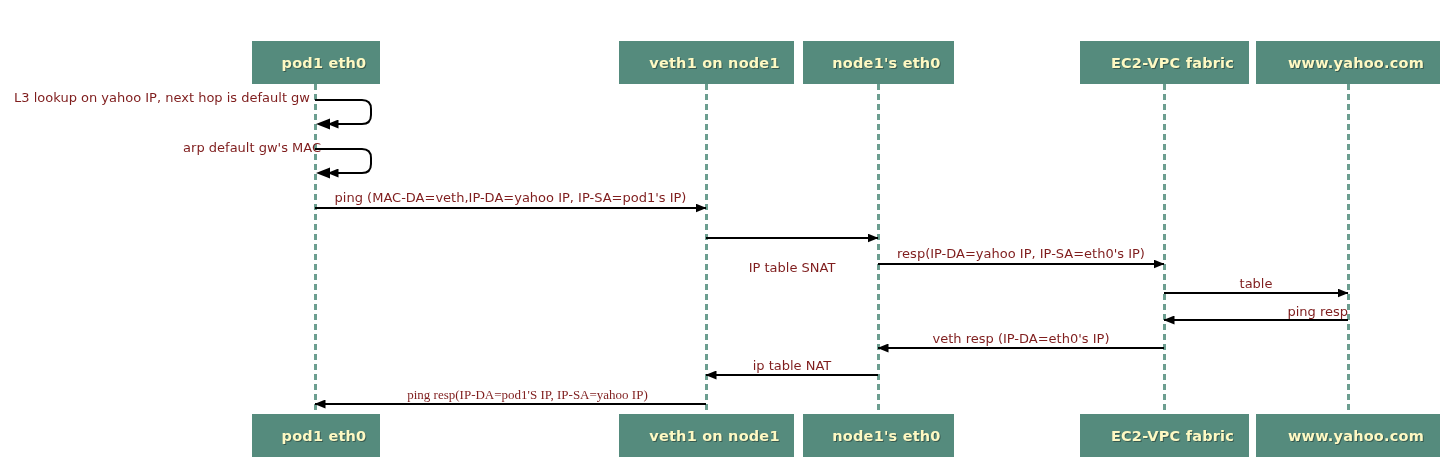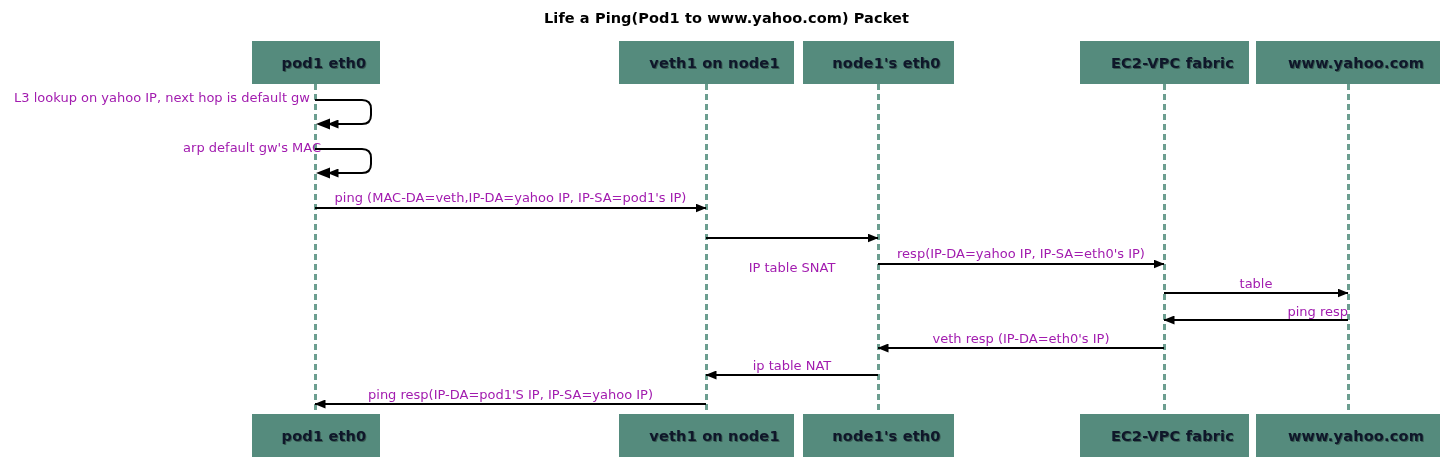--- a/index.html
+++ b/index.html
@@ -32,54 +32,53 @@
     position: absolute;
     width: 3px;
     background-image: linear-gradient(to bottom,
         #6c9e90 0px, #6c9e90 6px,
         rgba(255,255,255,0) 6px, rgba(255,255,255,0) 10px);
     background-size: 3px 10px;
   }
   .actorbox {
     position: absolute;
     background: #558b7d;
-    color: #0f172a;
+    color: #fef9c3;
     font-size: 14.5px;
     font-weight: bold;
     display: flex;
     align-items: center;
     justify-content: center;
     text-shadow: 1px 1px 0 rgba(0,0,0,0.35);
     letter-spacing: 0.2px;
     box-sizing: border-box;
     padding-left: 16px;
   }
   .msglabel {
     position: absolute;
     font-size: 13px;
-    color: #a21caf;
+    color: #7f1d1d;
     white-space: nowrap;
   }
   .msglabel.center { text-align: center; }
   .msglabel.right  { text-align: right; }
   svg.overlay {
     position: absolute;
     left: 0;
     top: 0;
     width: 1453px;
     height: 464px;
     pointer-events: none;
   }
 </style>
 </head>
 <body>
 
 <div id="diagram">
 
-  <div id="title">Life a Ping(Pod1 to www.yahoo.com) Packet</div>
 
   <div id="lifelines">
       <div class="lifeline" style="left: 314px; top: 84px; height: 330px;"></div>
       <div class="lifeline" style="left: 705px; top: 84px; height: 330px;"></div>
       <div class="lifeline" style="left: 877px; top: 84px; height: 330px;"></div>
       <div class="lifeline" style="left: 1163px; top: 84px; height: 330px;"></div>
       <div class="lifeline" style="left: 1347px; top: 84px; height: 330px;"></div>
     </div>
   <div id="top-boxes">
       <div class="actorbox" style="left: 252px; top: 41px; width: 128px; height: 43px;">
@@ -118,21 +117,21 @@
   <div id="labels">
       <div class="msglabel right" style="left: 0px; top: 90px; width: 310px;">L3 lookup on yahoo IP, next hop is default gw</div>
       <div class="msglabel right" style="left: 11px; top: 140px; width: 310px;">arp default gw's MAC</div>
       <div class="msglabel center" style="left: 315px; top: 190px; width: 391px;">ping (MAC-DA=veth,IP-DA=yahoo IP, IP-SA=pod1's IP)</div>
       <div class="msglabel center" style="left: 706px; top: 220px; width: 172px; margin-top: 40px;">IP table SNAT</div>
       <div class="msglabel center" style="left: 878px; top: 246px; width: 286px;">resp(IP-DA=yahoo IP, IP-SA=eth0's IP)</div>
       <div class="msglabel center" style="left: 1164px; top: 276px; width: 184px;">table</div>
       <div class="msglabel center" style="left: 1164px; top: 304px; width: 184px; text-align: right;">ping resp</div>
       <div class="msglabel center" style="left: 878px; top: 331px; width: 286px;">veth resp (IP-DA=eth0's IP)</div>
       <div class="msglabel center" style="left: 706px; top: 358px; width: 172px;">ip table NAT</div>
-      <div class="msglabel center" style="left: 315px; top: 387px; width: 391px;">ping resp(IP-DA=pod1'S IP, IP-SA=yahoo IP)</div>
+      <div class="msglabel center" style="left: 332px; top: 387px; width: 391px; font-family: Liberation Serif, serif;">ping resp(IP-DA=pod1'S IP, IP-SA=yahoo IP)</div>
     </div>
 
   <svg class="overlay" viewBox="0 0 1453 464" xmlns="http://www.w3.org/2000/svg">
     <defs>
       <marker id="arrowR" markerWidth="11" markerHeight="9" refX="10.5" refY="4.5" orient="auto" markerUnits="userSpaceOnUse">
         <path d="M0,0 L11,4.5 L0,9 z" fill="#000000"></path>
       </marker>
       <marker id="arrowL" markerWidth="11" markerHeight="9" refX="10.5" refY="4.5" orient="auto" markerUnits="userSpaceOnUse">
         <path d="M0,0 L11,4.5 L0,9 z" fill="#000000"></path>
       </marker>

